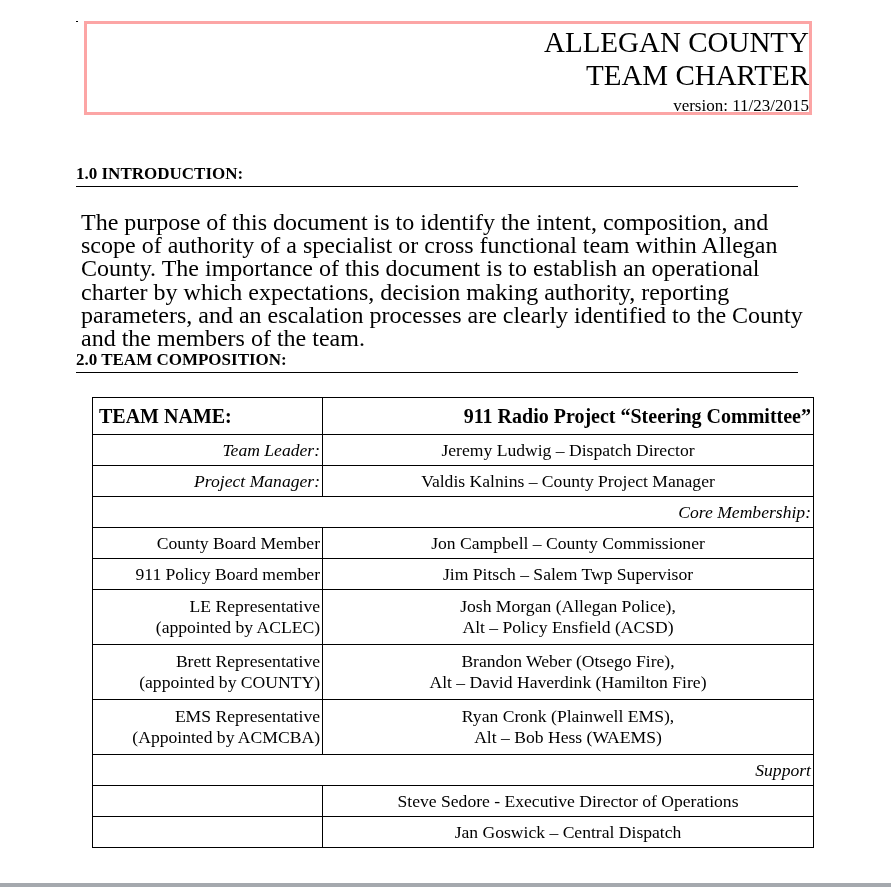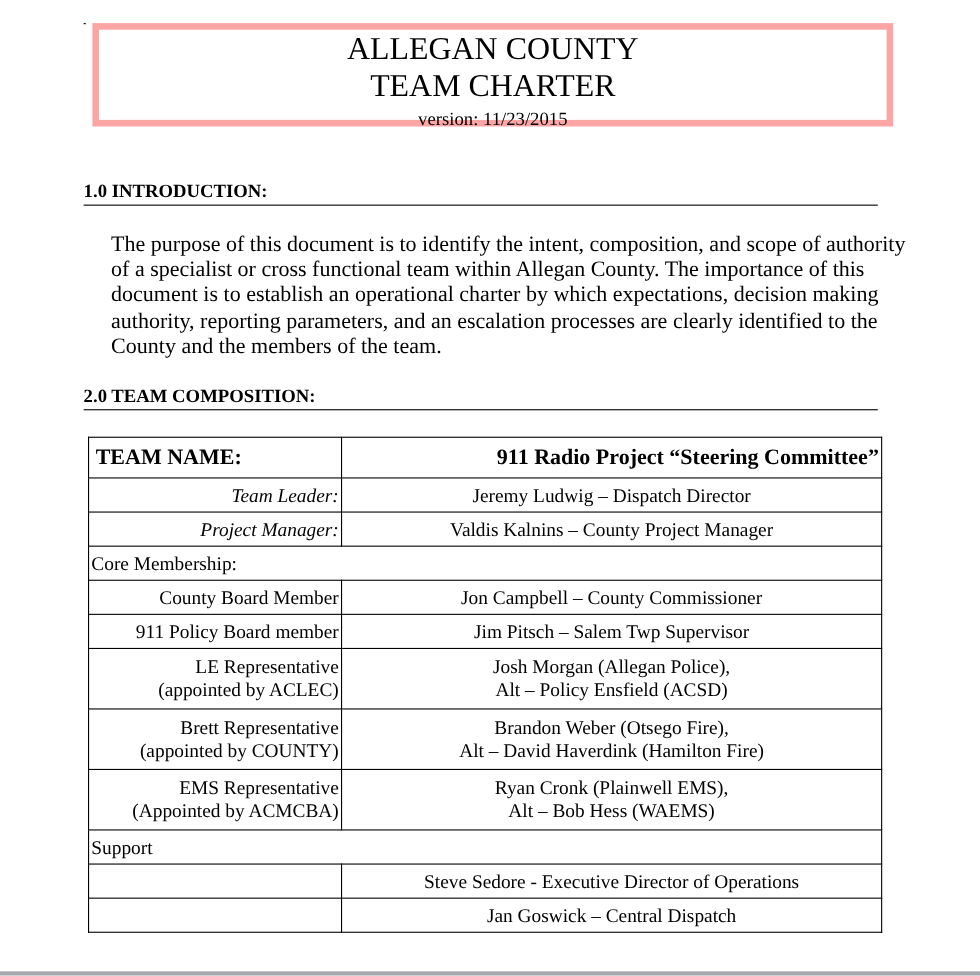--- a/index.html
+++ b/index.html
@@ -4,49 +4,49 @@
   <style>
     html, body { margin: 0; padding: 0; }
     body {
       width: 891px; height: 887px; overflow: hidden; position: relative;
       background: #ffffff; color: #000;
       font-family: "Liberation Serif", "DejaVu Serif", serif;
     }
     .corner-mark { position: absolute; left: 76px; top: 21px; width: 2px; height: 1px; background: #000; }
     .title-box {
       position: absolute; left: 84px; top: 21px; width: 728px; height: 94px;
-      border: 6px solid #fca5a5; box-sizing: border-box; text-align: center;
+      border: 3px solid #fca5a5; box-sizing: border-box; text-align: right;
     }
     .title-line { font-size: 29px; line-height: 33px; }
     .title-line.first { margin-top: 2px; }
     .version { font-size: 17px; line-height: 20px; margin-top: 4px; }
     .section-heading {
       position: absolute; left: 76px; width: 722px; font-weight: bold; font-size: 17px;
       border-bottom: 1px solid #000; padding-bottom: 3px; line-height: 18px;
     }
     .h1 { top: 165px; }
     .h2 { top: 351px; }
     .intro {
-      position: absolute; left: 101px; top: 211px; width: 724px;
-      font-size: 20px; line-height: 23.2px;
+      position: absolute; left: 81px; top: 211px; width: 724px;
+      font-size: 24px; line-height: 23.2px;
     }
     table.team {
-      position: absolute; left: 80px; top: 397px; width: 722px;
+      position: absolute; left: 92px; top: 397px; width: 722px;
       border-collapse: collapse; font-size: 17.6px;
     }
     table.team td { border: 1px solid #000; padding: 0 2px; line-height: 21px; }
     .c1 { width: 221px; text-align: right; }
     .c2 { text-align: center; }
     .hdr td { height: 36px; font-weight: bold; font-size: 20px; }
     .hdr .c1 { text-align: left; padding-left: 6px; }
     .hdr .c2 { text-align: right; padding-left: 6px; }
     .r1 td { height: 30px; }
     .r2 td { height: 54px; }
     .ital { font-style: italic; }
-    .span { text-align: left; }
+    .span { text-align: right; font-style: italic; }
     .bottom-bar { position: absolute; left: 0; bottom: 0; width: 891px; height: 4px; background: #a5a9ae; }
   </style>
 </head>
 <body>
 
 <div class="corner-mark"></div>
 
 <div class="title-box">
   <div class="title-line first">ALLEGAN COUNTY</div>
   <div class="title-line">TEAM CHARTER</div>

